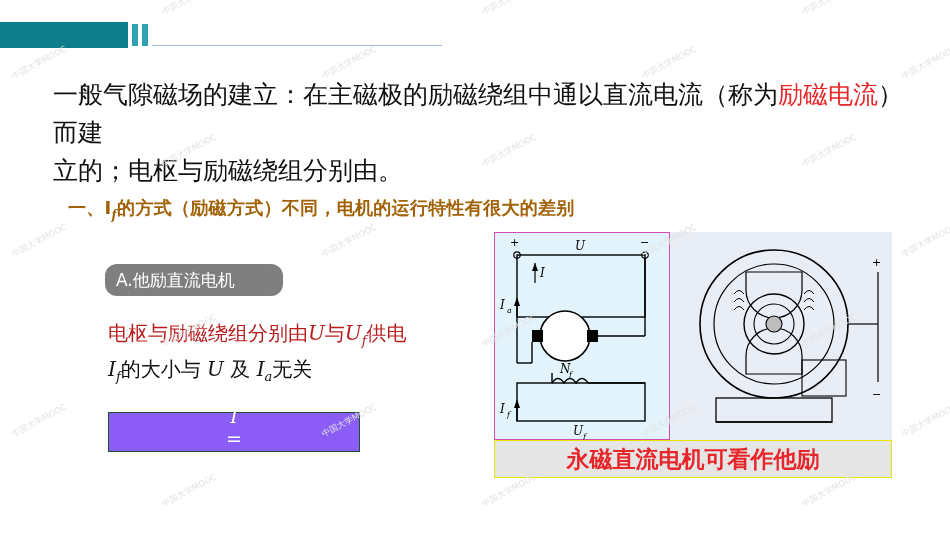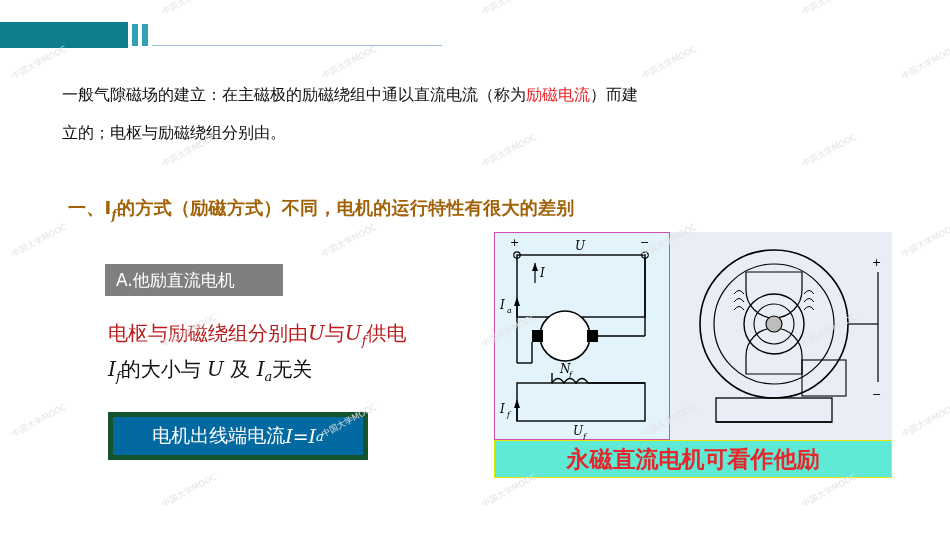--- a/index.html
+++ b/index.html
@@ -14,57 +14,57 @@
   
   .top-bar{position:absolute;left:0;top:22px;width:950px;height:26px;}
   .tb-teal{position:absolute;left:0;top:0;width:128px;height:26px;background:#0e7d8c;}
   .tb-tick{position:absolute;top:2px;width:6px;height:22px;background:#2fa3b5;}
   .tb-tick.t1{left:132px;}
   .tb-tick.t2{left:142px;}
   .tb-line{position:absolute;left:152px;top:23px;width:290px;height:1px;background:#9fb9d6;}
 
   
   .para{
-    position:absolute;left:62px;top:76px;width:860px;
-    font-size:16px;line-height:38px;color:#111;
+    position:absolute;left:53px;top:76px;width:860px;
+    font-size:25px;line-height:38px;color:#111;
     font-family:"DejaVu Sans","Liberation Sans",sans-serif;
   }
   .para .hl{color:#e8252a;}
 
   .heading{
     position:absolute;left:68px;top:196px;
     font-size:18px;font-weight:bold;color:#a16207;
     letter-spacing:0.3px;
   }
   .heading .sub{font-size:12px;vertical-align:sub;}
 
   
   .gray-label{
     position:absolute;left:105px;top:264px;width:178px;height:32px;
     background:#7f7f7f;color:#fff;font-size:17px;
-    display:flex;align-items:center;padding-left:11px;box-sizing:border-box;
+    display:flex;align-items:center;padding-left:11px;box-sizing:border-box;border-radius:12px;
   }
 
   .line1{position:absolute;left:108px;top:320px;font-size:20px;color:#b91c1c;}
   .line2{position:absolute;left:108px;top:356px;font-size:20px;color:#111;text-align:right;}
   .it{font-style:italic;font-family:"DejaVu Serif","Liberation Serif",serif;}
   .sub{font-size:13px;vertical-align:sub;font-style:italic;font-family:"DejaVu Serif","Liberation Serif",serif;}
 
   
   .orange-box{
     position:absolute;left:108px;top:412px;width:250px;height:38px;
-    background:#0369a1;border:5px solid #14532d;
+    background:#8b5cf6;border:1px solid #14532d;
     display:flex;align-items:center;justify-content:center;
-    color:#fff;font-size:19px;
+    color:#fff;font-size:19px;flex-direction:column;
   }
 
   
   .yellow-box{
     position:absolute;left:494px;top:440px;width:396px;height:36px;
-    background:#5eead4;border:1px solid #e6e600;
+    background:#e5e5e5;border:1px solid #e6e600;
     display:flex;align-items:center;justify-content:center;
     color:#e8252a;font-size:23px;font-weight:bold;
   }
 
   
   .figure{
     position:absolute;left:494px;top:232px;width:398px;height:208px;
     background:#e9eef6;
   }
   .fig-left{position:absolute;left:0;top:0;width:176px;height:208px;background:#e2f3fb;border:1px solid #cf4fb0;box-sizing:border-box;}

